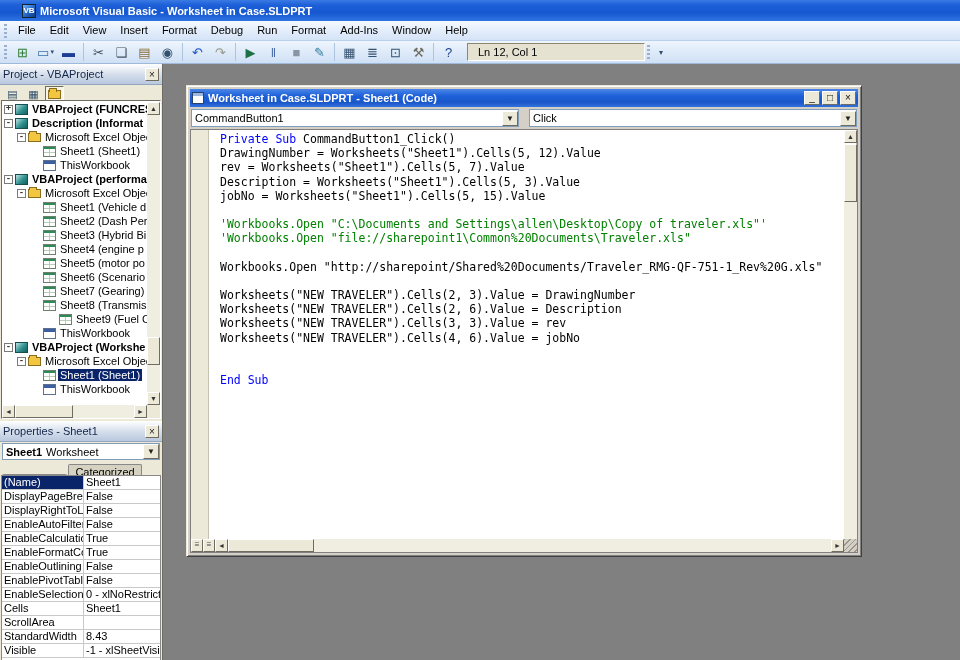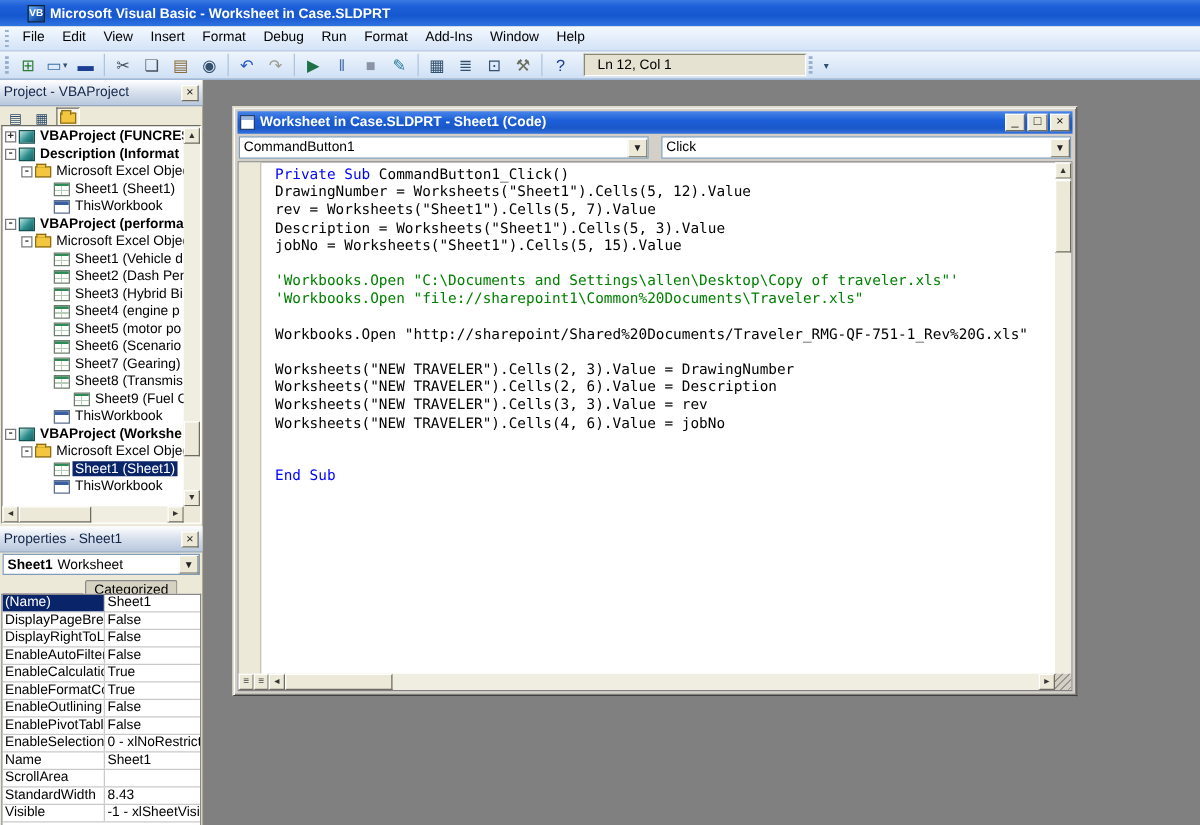--- a/index.html
+++ b/index.html
@@ -427,21 +427,21 @@
           </div>
           <div class="pg-row">
             <div class="pg-name">EnablePivotTable</div>
             <div class="pg-val">False</div>
           </div>
           <div class="pg-row">
             <div class="pg-name">EnableSelection</div>
             <div class="pg-val">0 - xlNoRestricti</div>
           </div>
           <div class="pg-row">
-            <div class="pg-name">Name</div>
+            <div class="pg-name">Cells</div>
             <div class="pg-val">Sheet1</div>
           </div>
           <div class="pg-row">
             <div class="pg-name">ScrollArea</div>
             <div class="pg-val"></div>
           </div>
           <div class="pg-row">
             <div class="pg-name">StandardWidth</div>
             <div class="pg-val">8.43</div>
           </div>

